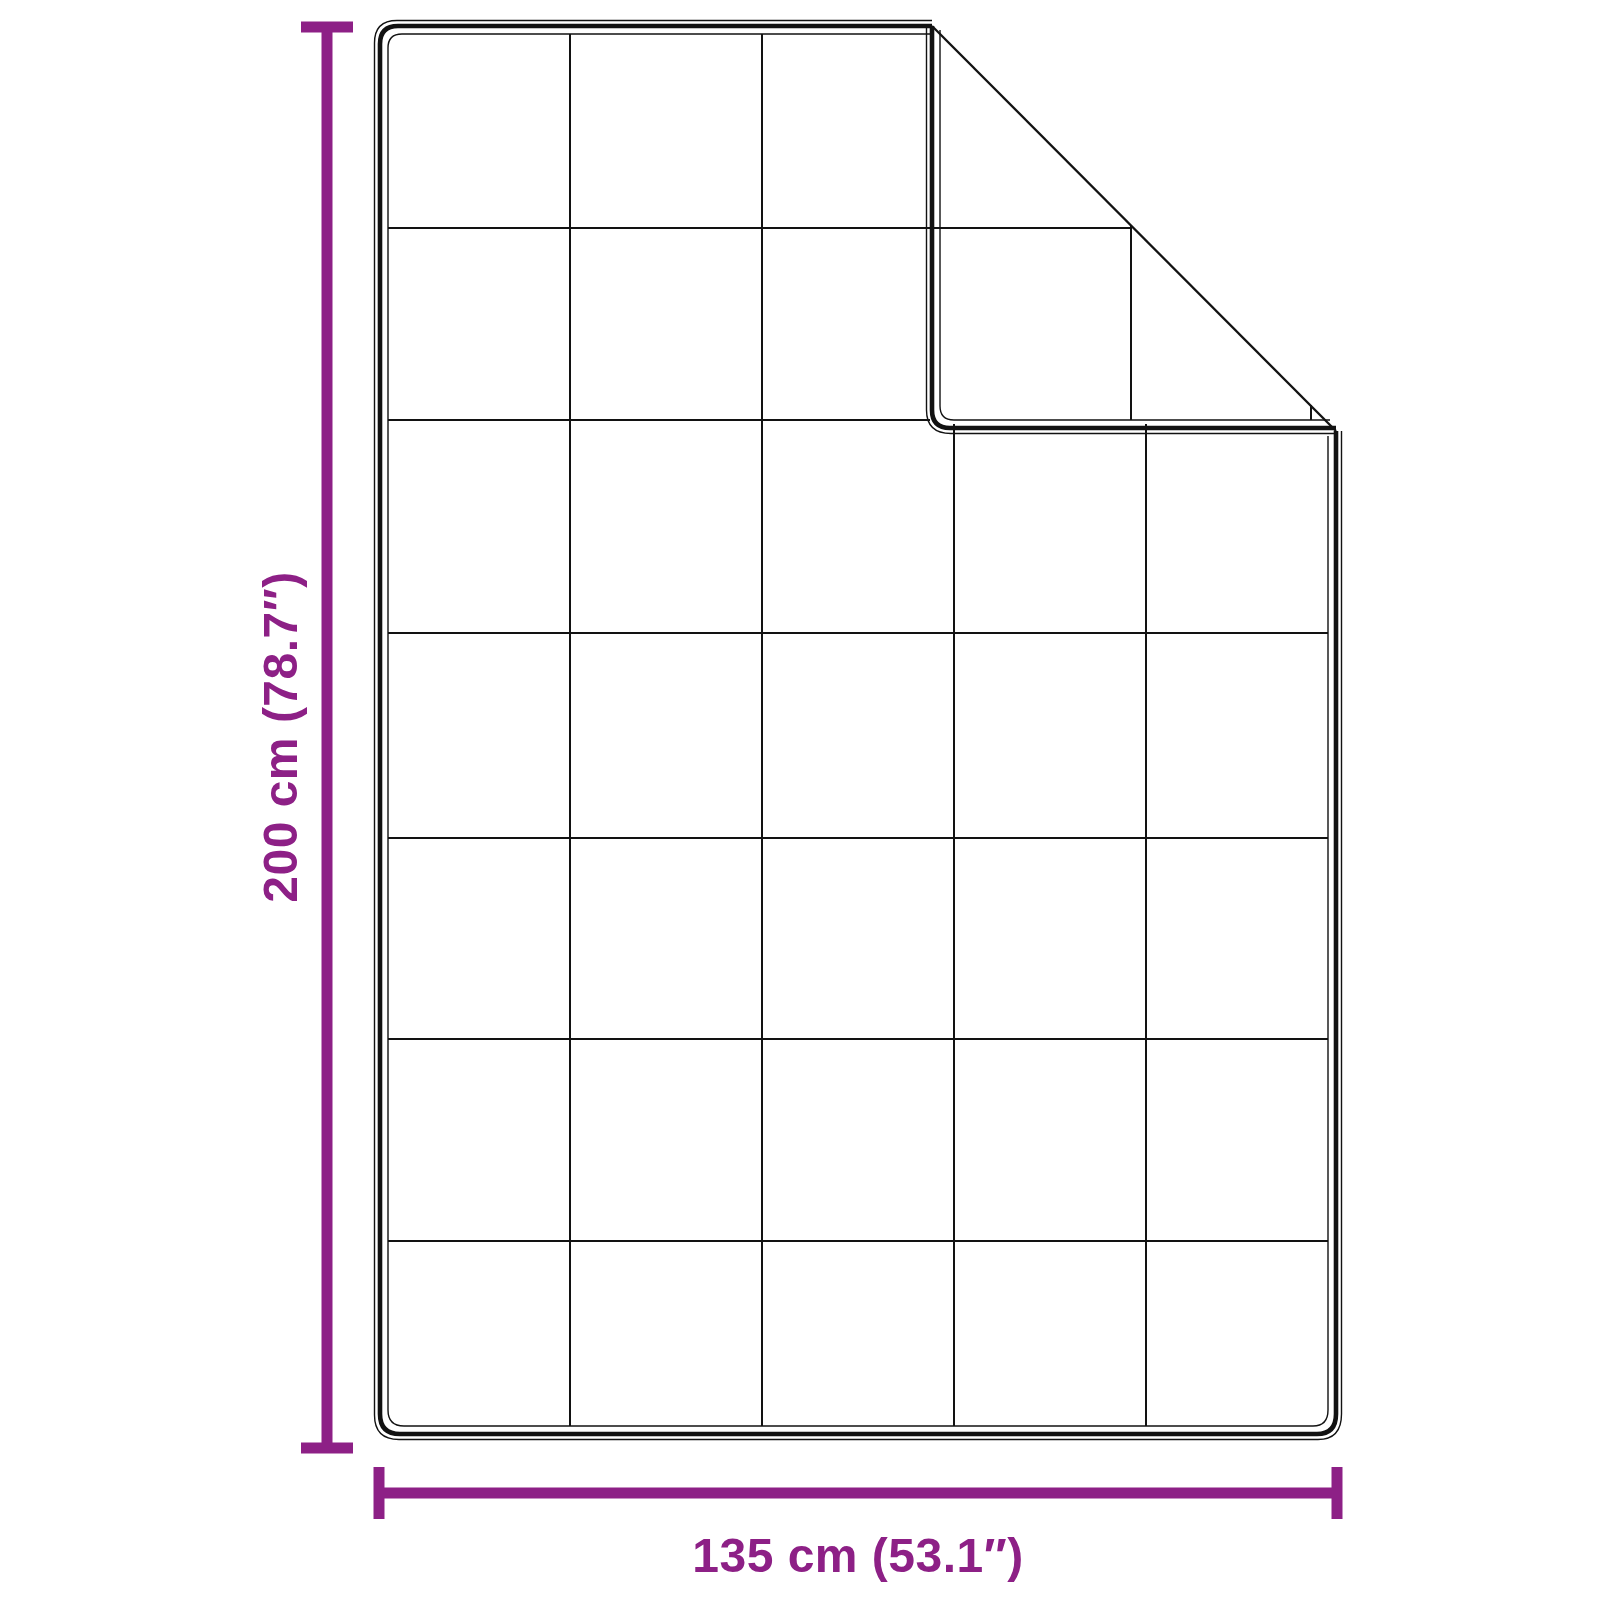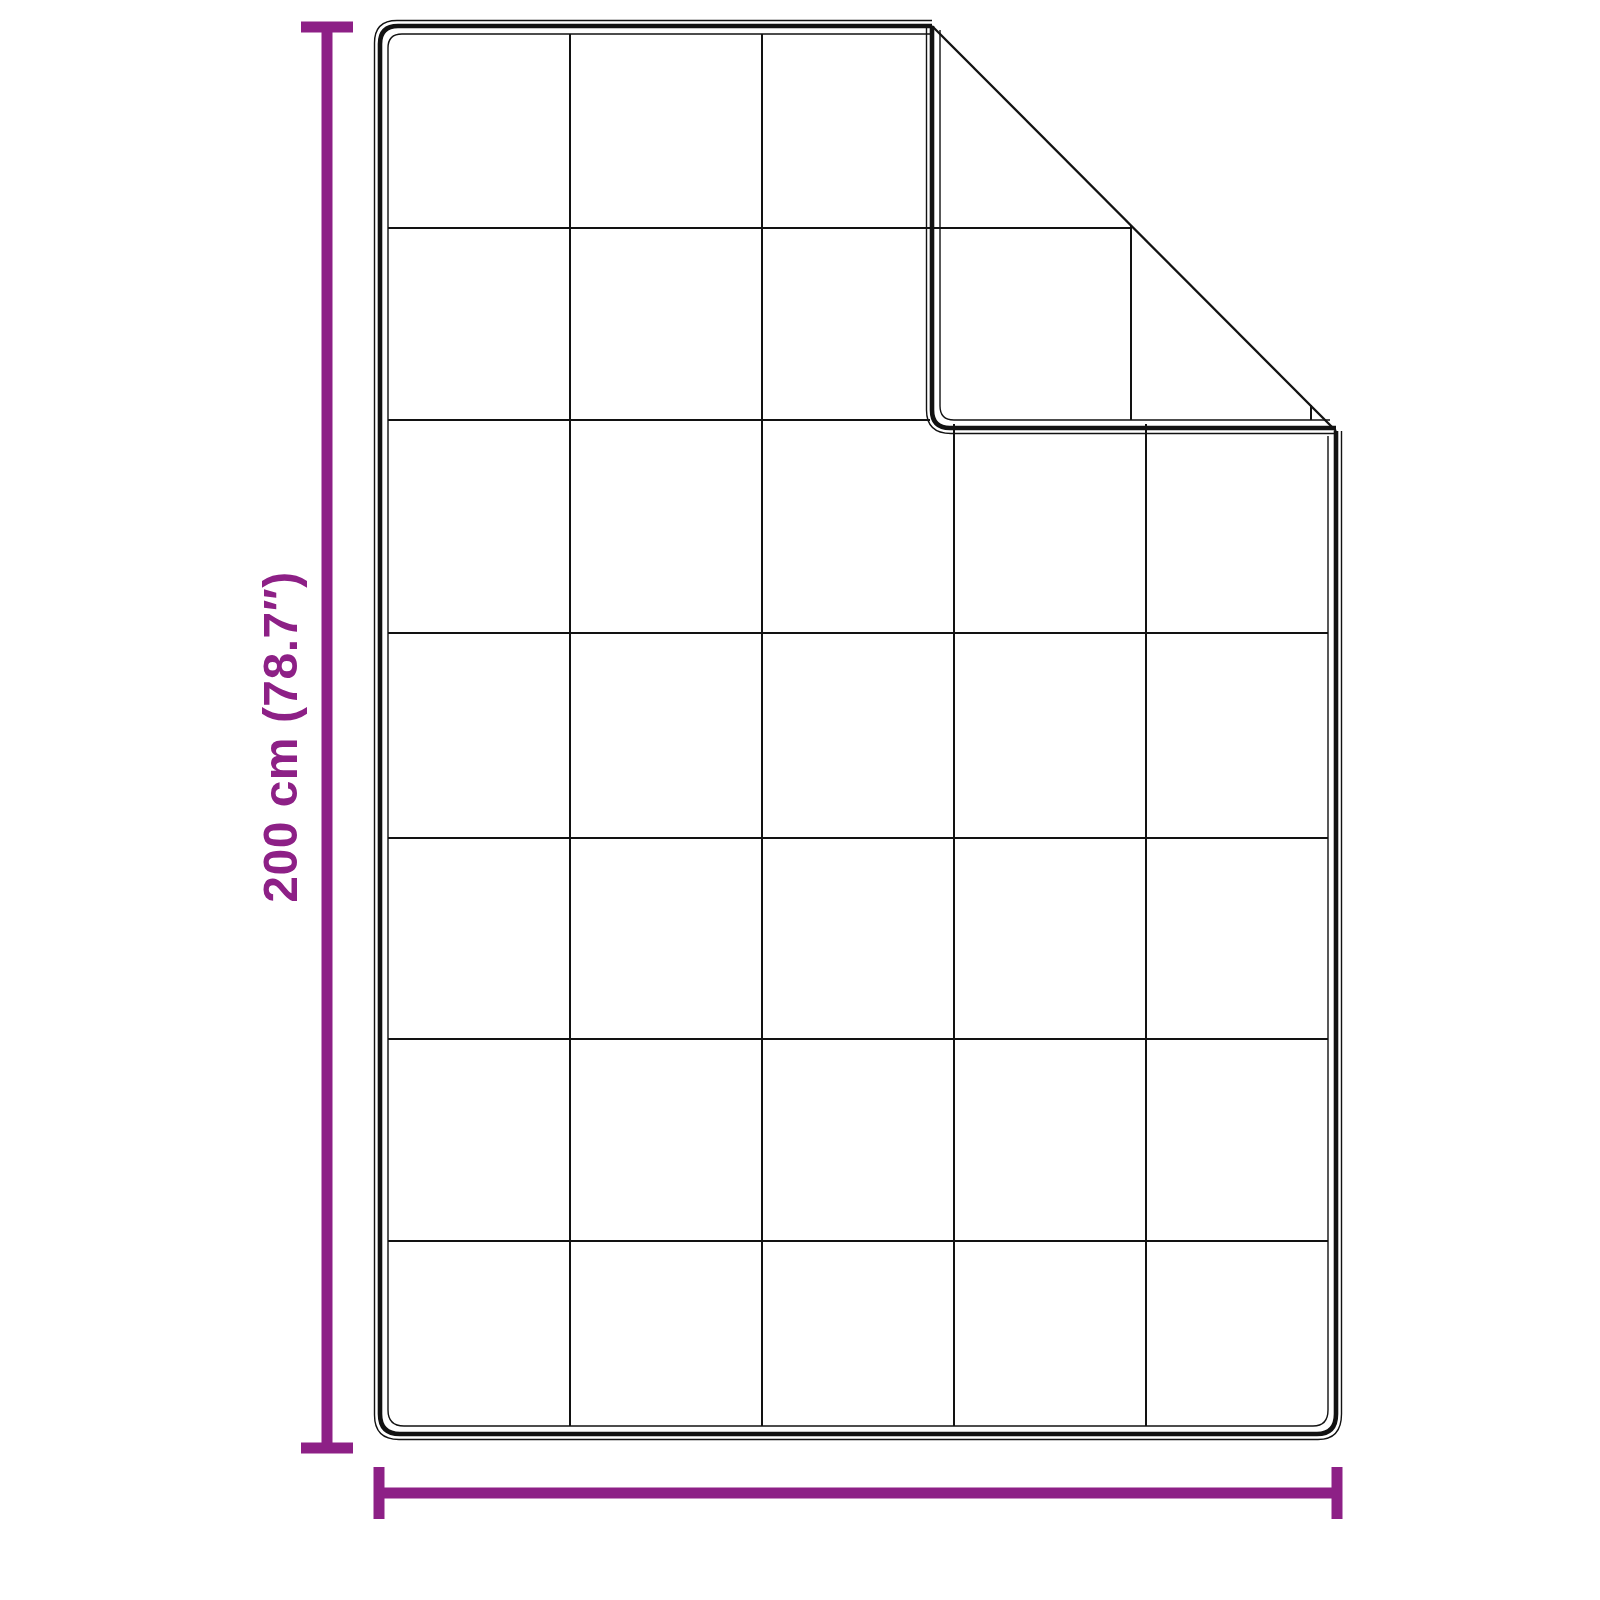--- a/index.html
+++ b/index.html
@@ -92,14 +92,15 @@
     </g>
     <g>
       <path class="acc" d="M 379 1493 H 1337"></path>
       <path class="acc" d="M 379 1467 V 1519"></path>
       <path class="acc" d="M 1337 1467 V 1519"></path>
     </g>
   </svg>
 
   <div class="dim-label vertical">200 cm (78.7″)</div>
 
+  <div class="dim-label horizontal">135 cm (53.1″)</div>
 
 </div>
 
 </body></html>

